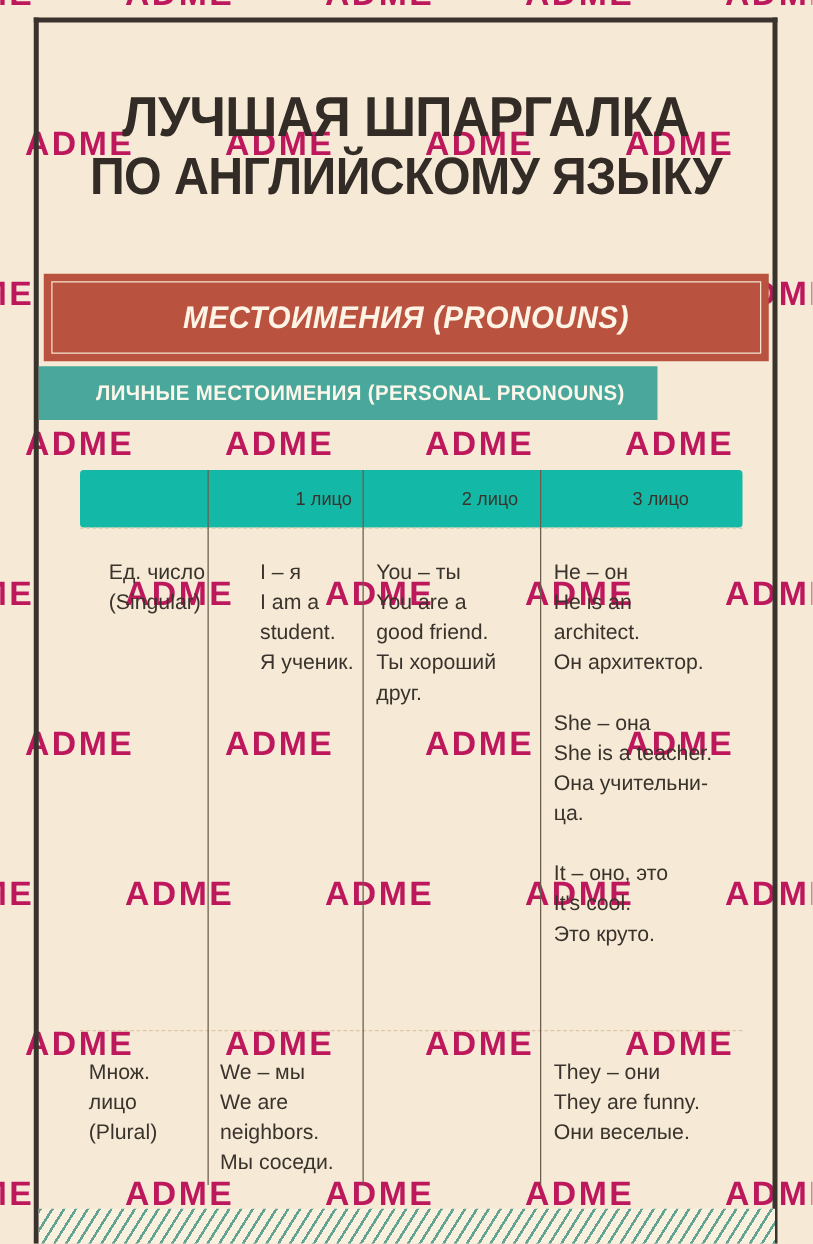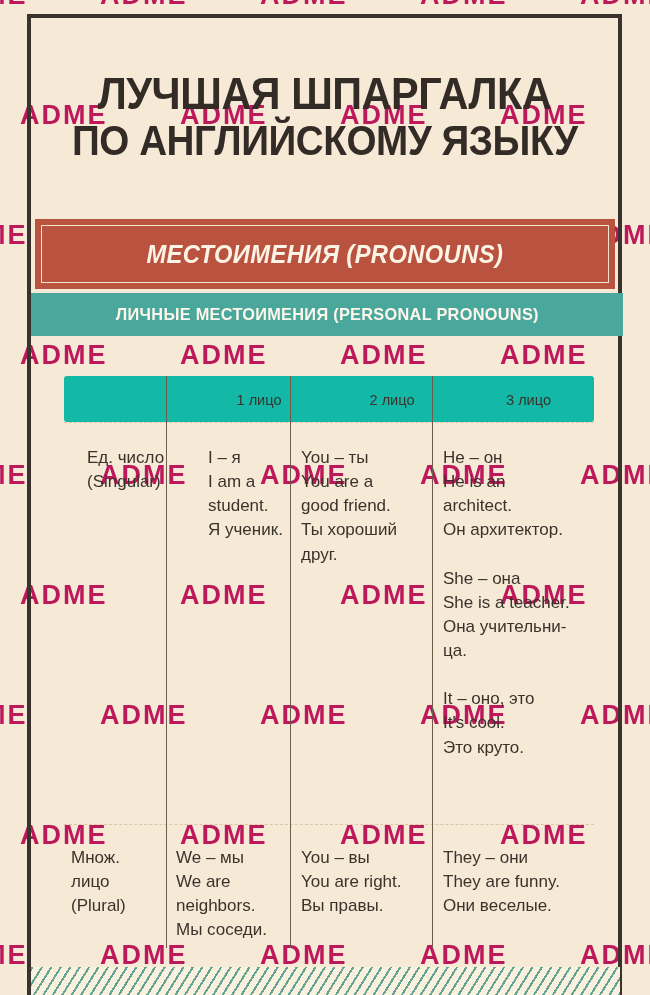--- a/index.html
+++ b/index.html
@@ -115,27 +115,28 @@
     letter-spacing: 0.4px;
     transform: scaleX(0.95);
     white-space: nowrap;
   }
 
   
   #subsection-bar {
     position: absolute;
     left: 31px;
     top: 293px;
-    width: 592px;
+    width: 475px;
     height: 43px;
     background: #49a89b;
     display: flex;
     align-items: center;
     justify-content: center;
     z-index: 2;
+    padding-left: 20px;
   }
   #subsection-bar-label {
     color: #fdf6ea;
     font-family: "Liberation Sans Narrow", "Liberation Sans", sans-serif;
     font-weight: bold;
     font-size: 17px;
     letter-spacing: 0.3px;
     transform: scaleX(0.96);
     white-space: nowrap;
   }
@@ -331,23 +332,20 @@
 It's cool.
 Это круто.</div>
 
     <div class="cell label" style="left:40px;top:510px;width:92px;">Множ.
 лицо
 (Plural)</div>
     <div class="cell" style="left:145px;top:510px;width:112px;">We – мы
 We are
 neighbors.
 Мы соседи.</div>
-    <div class="cell" style="left:270px;top:510px;width:130px;">You – вы
-You are right.
-Вы правы.</div>
     <div class="cell" style="left:412px;top:510px;width:155px;">They – они
 They are funny.
 Они веселые.</div>
 
   </div>
 
   <div id="hatch"></div>
 
 </div>
 

